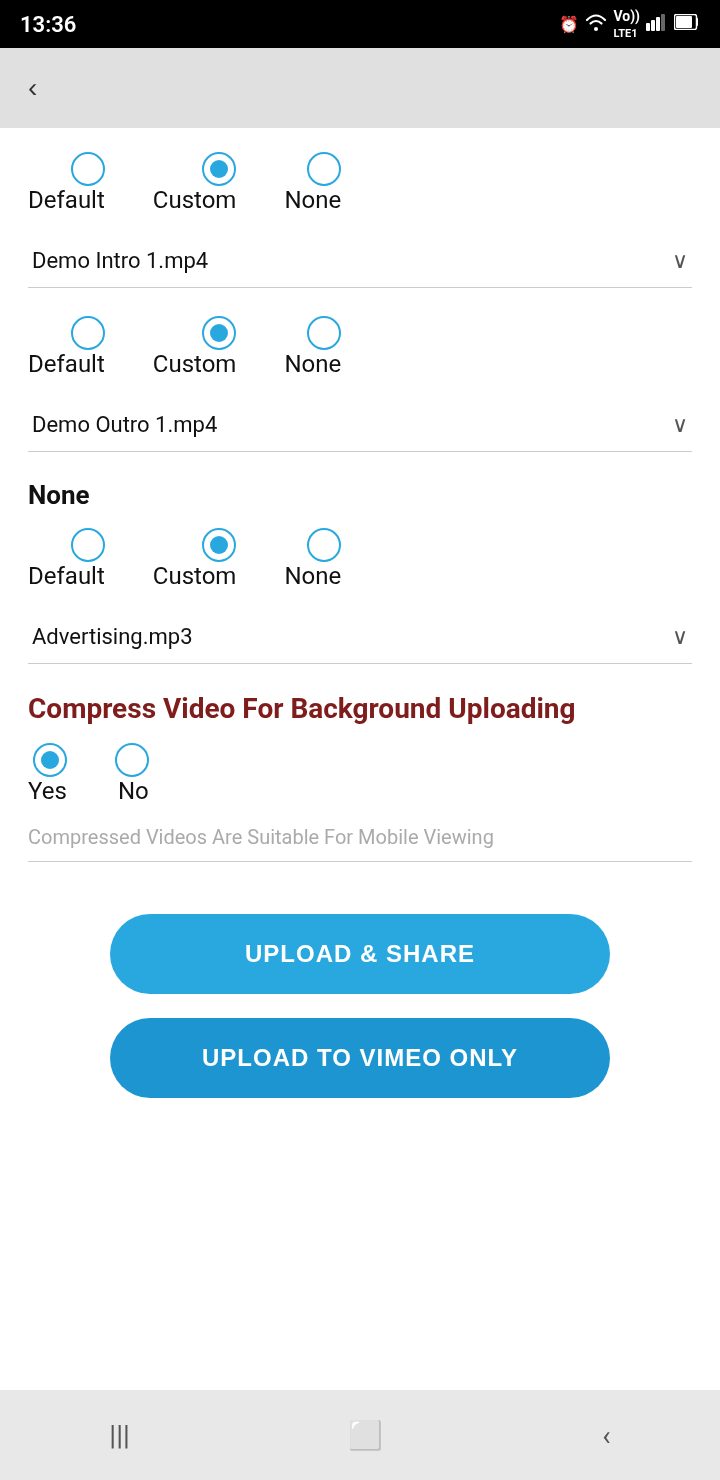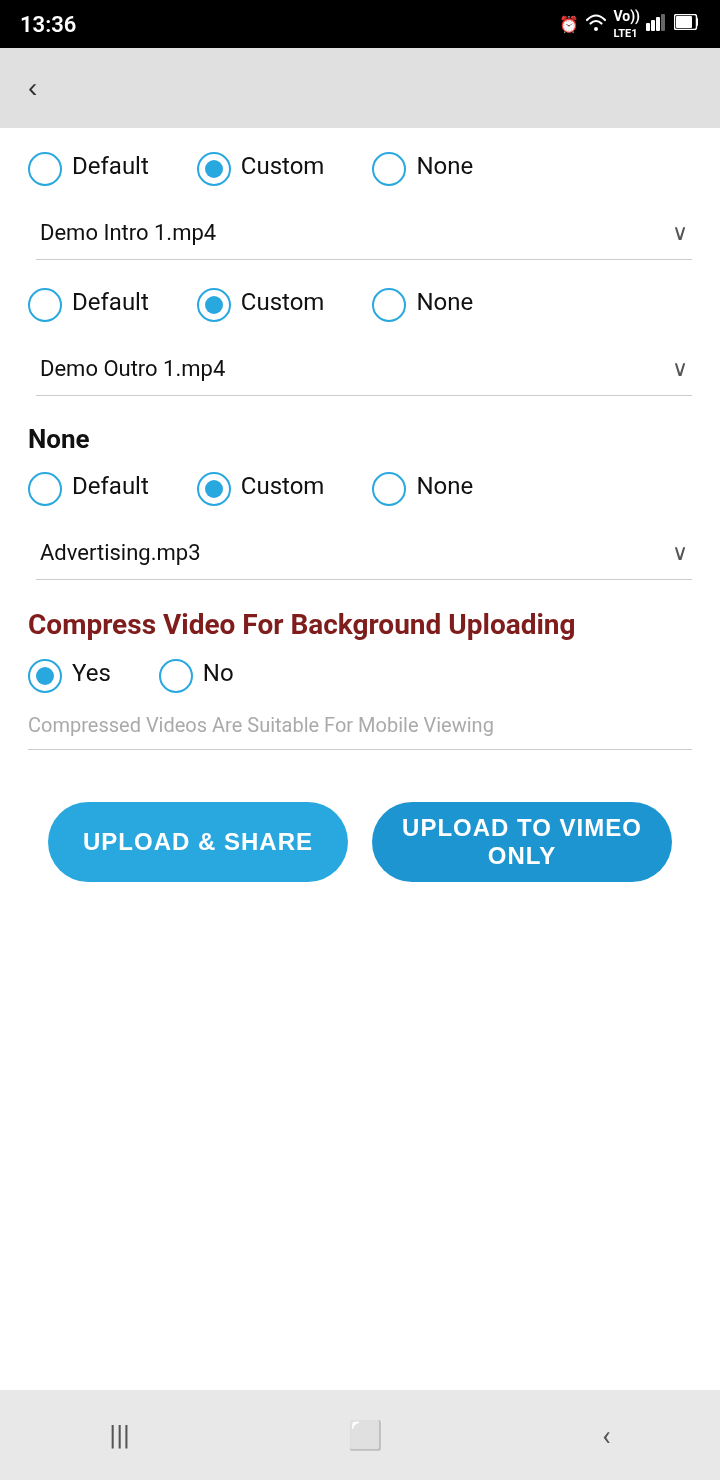--- a/index.html
+++ b/index.html
@@ -74,24 +74,24 @@
 
     
     .radio-group {
       display: flex;
       align-items: center;
       gap: 0;
       margin-bottom: 20px;
     }
     .radio-option {
       display: flex;
-      align-items: flex-start;
-      gap: 10px;
+      align-items: flex-end;
       margin-right: 48px;
       cursor: pointer;
+      flex-direction: column;
     }
     .radio-option:last-child {
       margin-right: 0;
     }
     .radio-circle {
       width: 34px;
       height: 34px;
       border-radius: 50%;
       border: 2.5px solid #29a8e0;
       display: flex;
@@ -113,21 +113,20 @@
 
     
     .dropdown {
       display: flex;
       align-items: center;
       justify-content: space-between;
       border-bottom: 1.5px solid #ccc;
       padding: 14px 4px;
       margin-bottom: 28px;
       cursor: pointer;
-      margin-left: 8px;
     }
     .dropdown-value {
       font-size: 22px;
       color: #111;
     }
     .dropdown-arrow {
       font-size: 22px;
       color: #555;
     }
 
@@ -144,21 +143,21 @@
     .compress-note {
       font-size: 20px;
       color: #aaa;
       padding-bottom: 12px;
       border-bottom: 1.5px solid #ccc;
     }
 
     
     .buttons-area {
       display: flex;
-      flex-direction: row;
+      flex-direction: column;
       align-items: center;
       gap: 24px;
       padding: 40px 20px 20px;
     }
     .btn-main {
       width: 500px;
       height: 80px;
       border-radius: 40px;
       background: #29a8e0;
       color: #fff;

